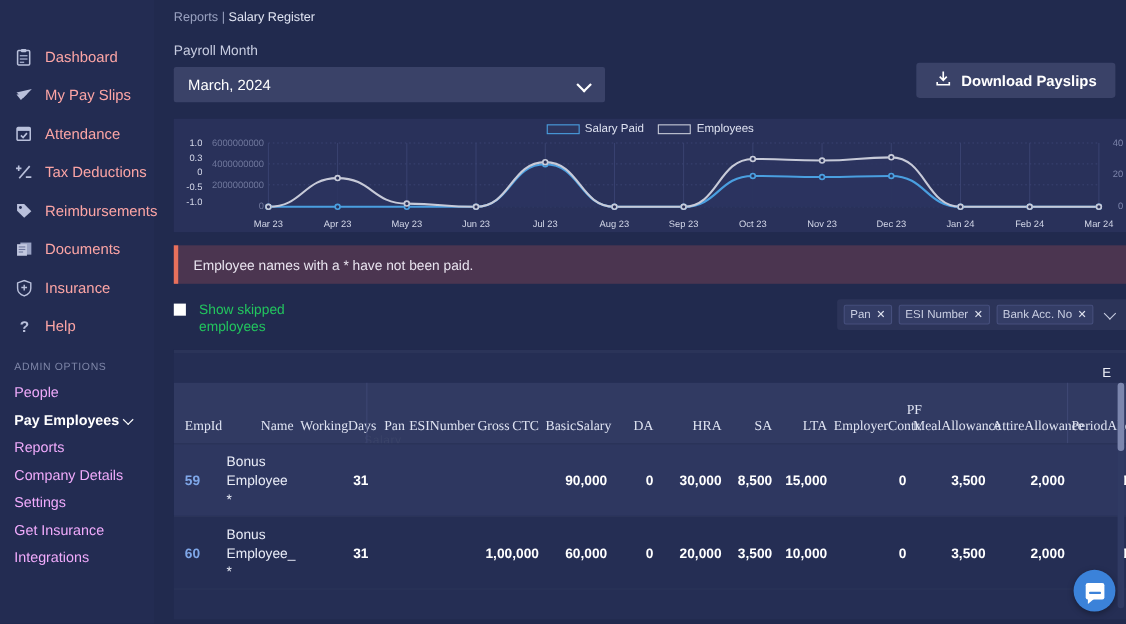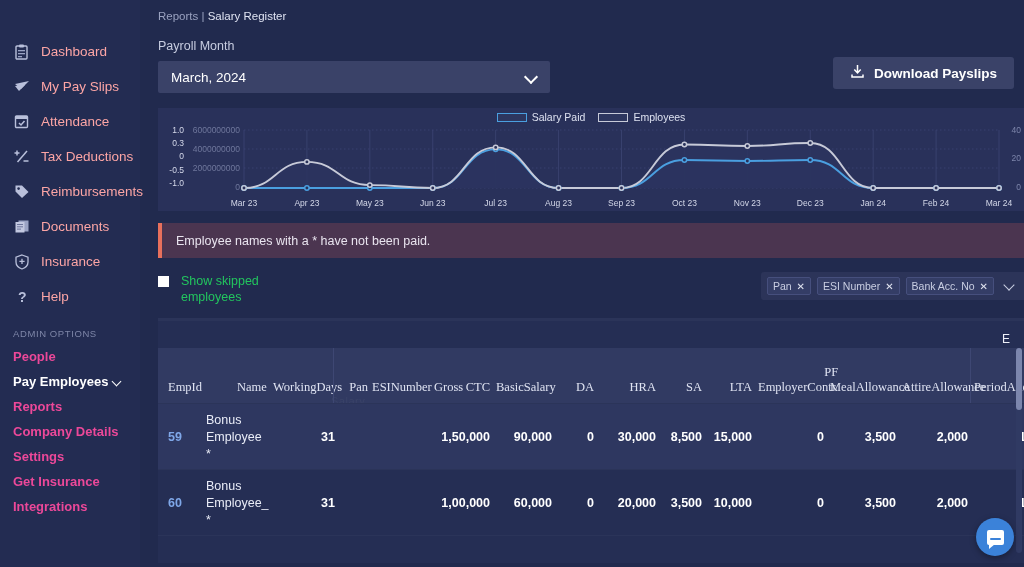--- a/index.html
+++ b/index.html
@@ -29,21 +29,21 @@
   .nav-item .ico { width:17px; height:17px; display:flex; align-items:center; justify-content:center; flex:0 0 17px; }
   .nav-item .ico svg { display:block; }
   .admin-label {
     margin:14px 0 5px 13px;
     font-size:9.5px; letter-spacing:.6px;
     color:#7e86a8; text-transform:uppercase;
   }
   .admin-item {
     height:25px; padding-left:13px;
     display:flex; align-items:center; gap:5px;
-    font-size:13px; color:#ec4899; cursor:pointer;font-weight:bold;
+    font-size:13px; color:#f0abfc; cursor:pointer;
   }
   .admin-item.active { font-weight:bold; color:#ffffff; }
   .chev-s { display:inline-block; width:9px; height:9px; position:relative; }
   .chev-s:after{
     content:""; position:absolute; left:0; top:1px;
     width:6px;height:6px;border-right:1.7px solid #fff;border-bottom:1.7px solid #fff;
     transform:rotate(45deg);
   }
 
   
@@ -521,21 +521,20 @@
           <div class="vdiv" style="left: 812px; height: 55px;"></div>
         </div>
 
       <div id="body">
           <div class="row alt">
             <div class="cell id" style="left: 10px; width: 28px; text-align: left;">59</div>
             <div class="cell nm" style="left: 48px; width: 62px; text-align: left;">Bonus Employee *</div>
             <div class="cell num" style="left: 115px; width: 62px; text-align: right;">31</div>
             <div class="cell num" style="left: 178px; width: 32px; text-align: right;"></div>
             <div class="cell num" style="left: 214px; width: 56px; text-align: right;"></div>
-            <div class="cell num" style="left: 276px; width: 56px; text-align: right;">1,50,000</div>
             <div class="cell num" style="left: 338px; width: 56px; text-align: right;">90,000</div>
             <div class="cell num" style="left: 400px; width: 36px; text-align: right;">0</div>
             <div class="cell num" style="left: 442px; width: 56px; text-align: right;">30,000</div>
             <div class="cell num" style="left: 504px; width: 40px; text-align: right;">8,500</div>
             <div class="cell num" style="left: 548px; width: 46px; text-align: right;">15,000</div>
             <div class="cell num" style="left: 600px; width: 66px; text-align: right;">0</div>
             <div class="cell num" style="left: 672px; width: 66px; text-align: right;">3,500</div>
             <div class="cell num" style="left: 744px; width: 66px; text-align: right;">2,000</div>
             <div class="cell num" style="left: 816px; width: 52px; text-align: right;">1</div>
           </div>

